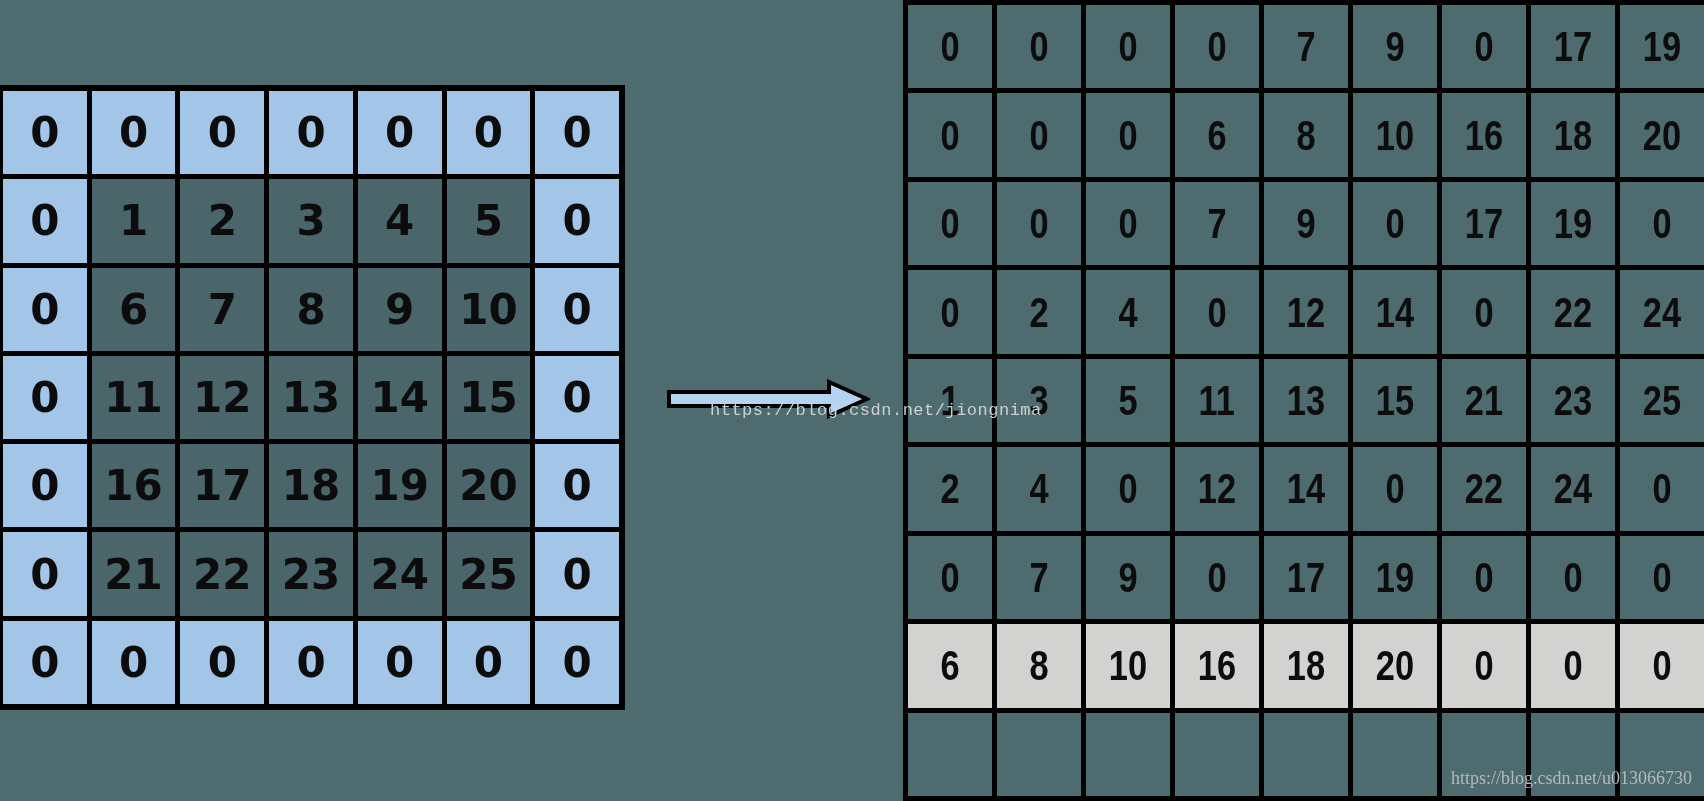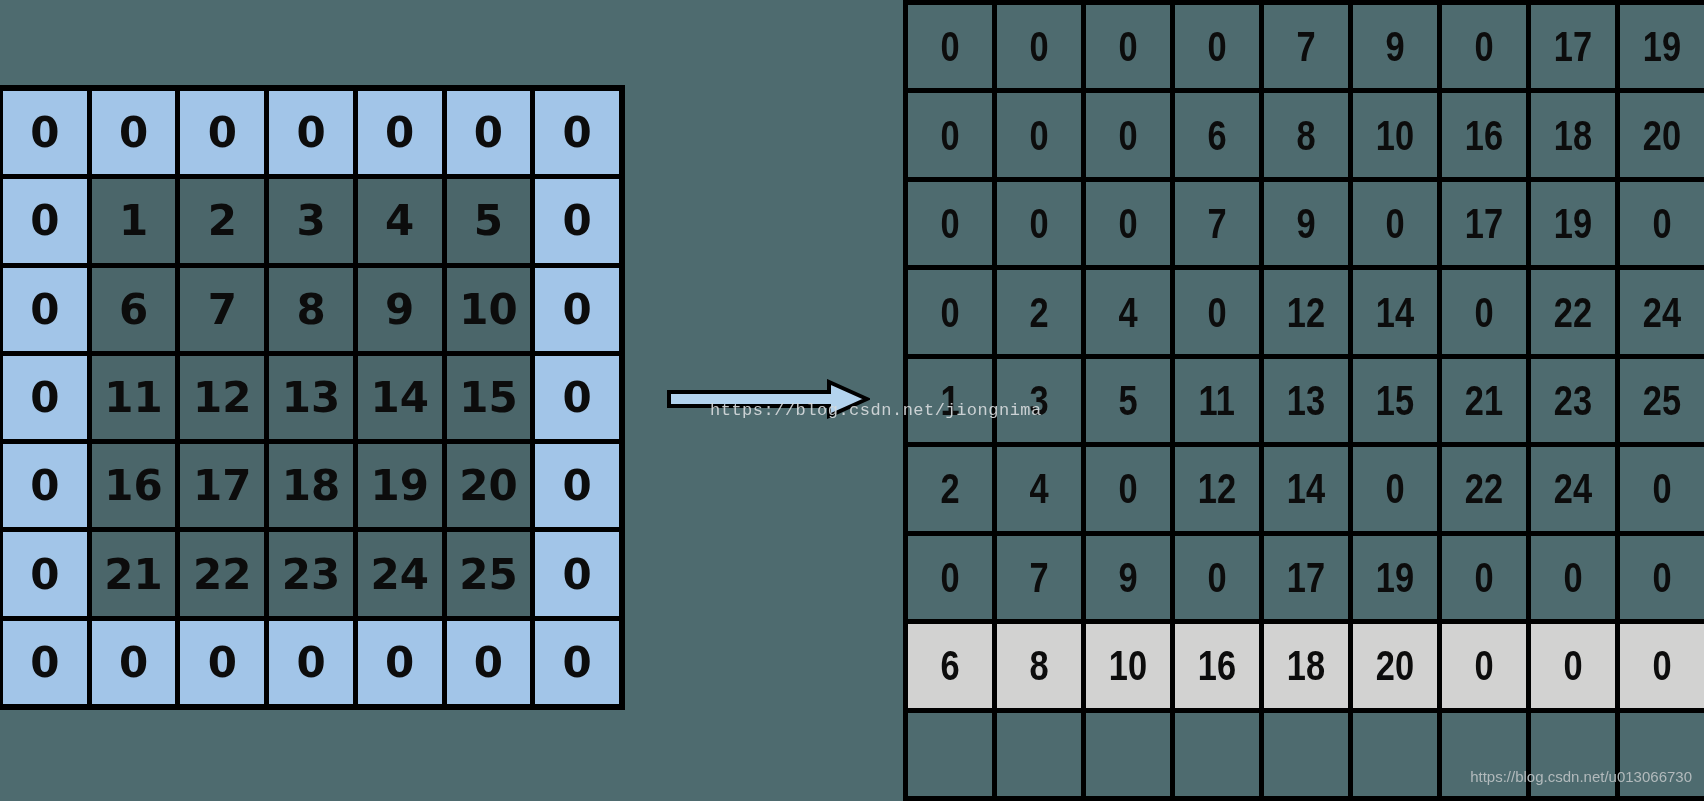--- a/index.html
+++ b/index.html
@@ -50,22 +50,22 @@
   .wm { position: absolute; white-space: nowrap; z-index: 5; }
   .wm-center {
     left: 710px; top: 401px;
     font-family: "Liberation Mono", monospace;
     font-size: 17px;
     letter-spacing: 0.5px;
     color: rgba(214, 218, 220, 0.92);
   }
   .wm-br {
     right: 12px; top: 768px;
-    font-family: Liberation Sans, sans-serif;
-    font-size: 15px;
+    font-family: Liberation Serif, serif;
+    font-size: 18px;
     color: #b2babc;
   }
 </style>
 </head>
 <body>
 
 <div class="stage">
 
   <div class="grid left-grid" id="left-grid">
       <div class="cell ring">

